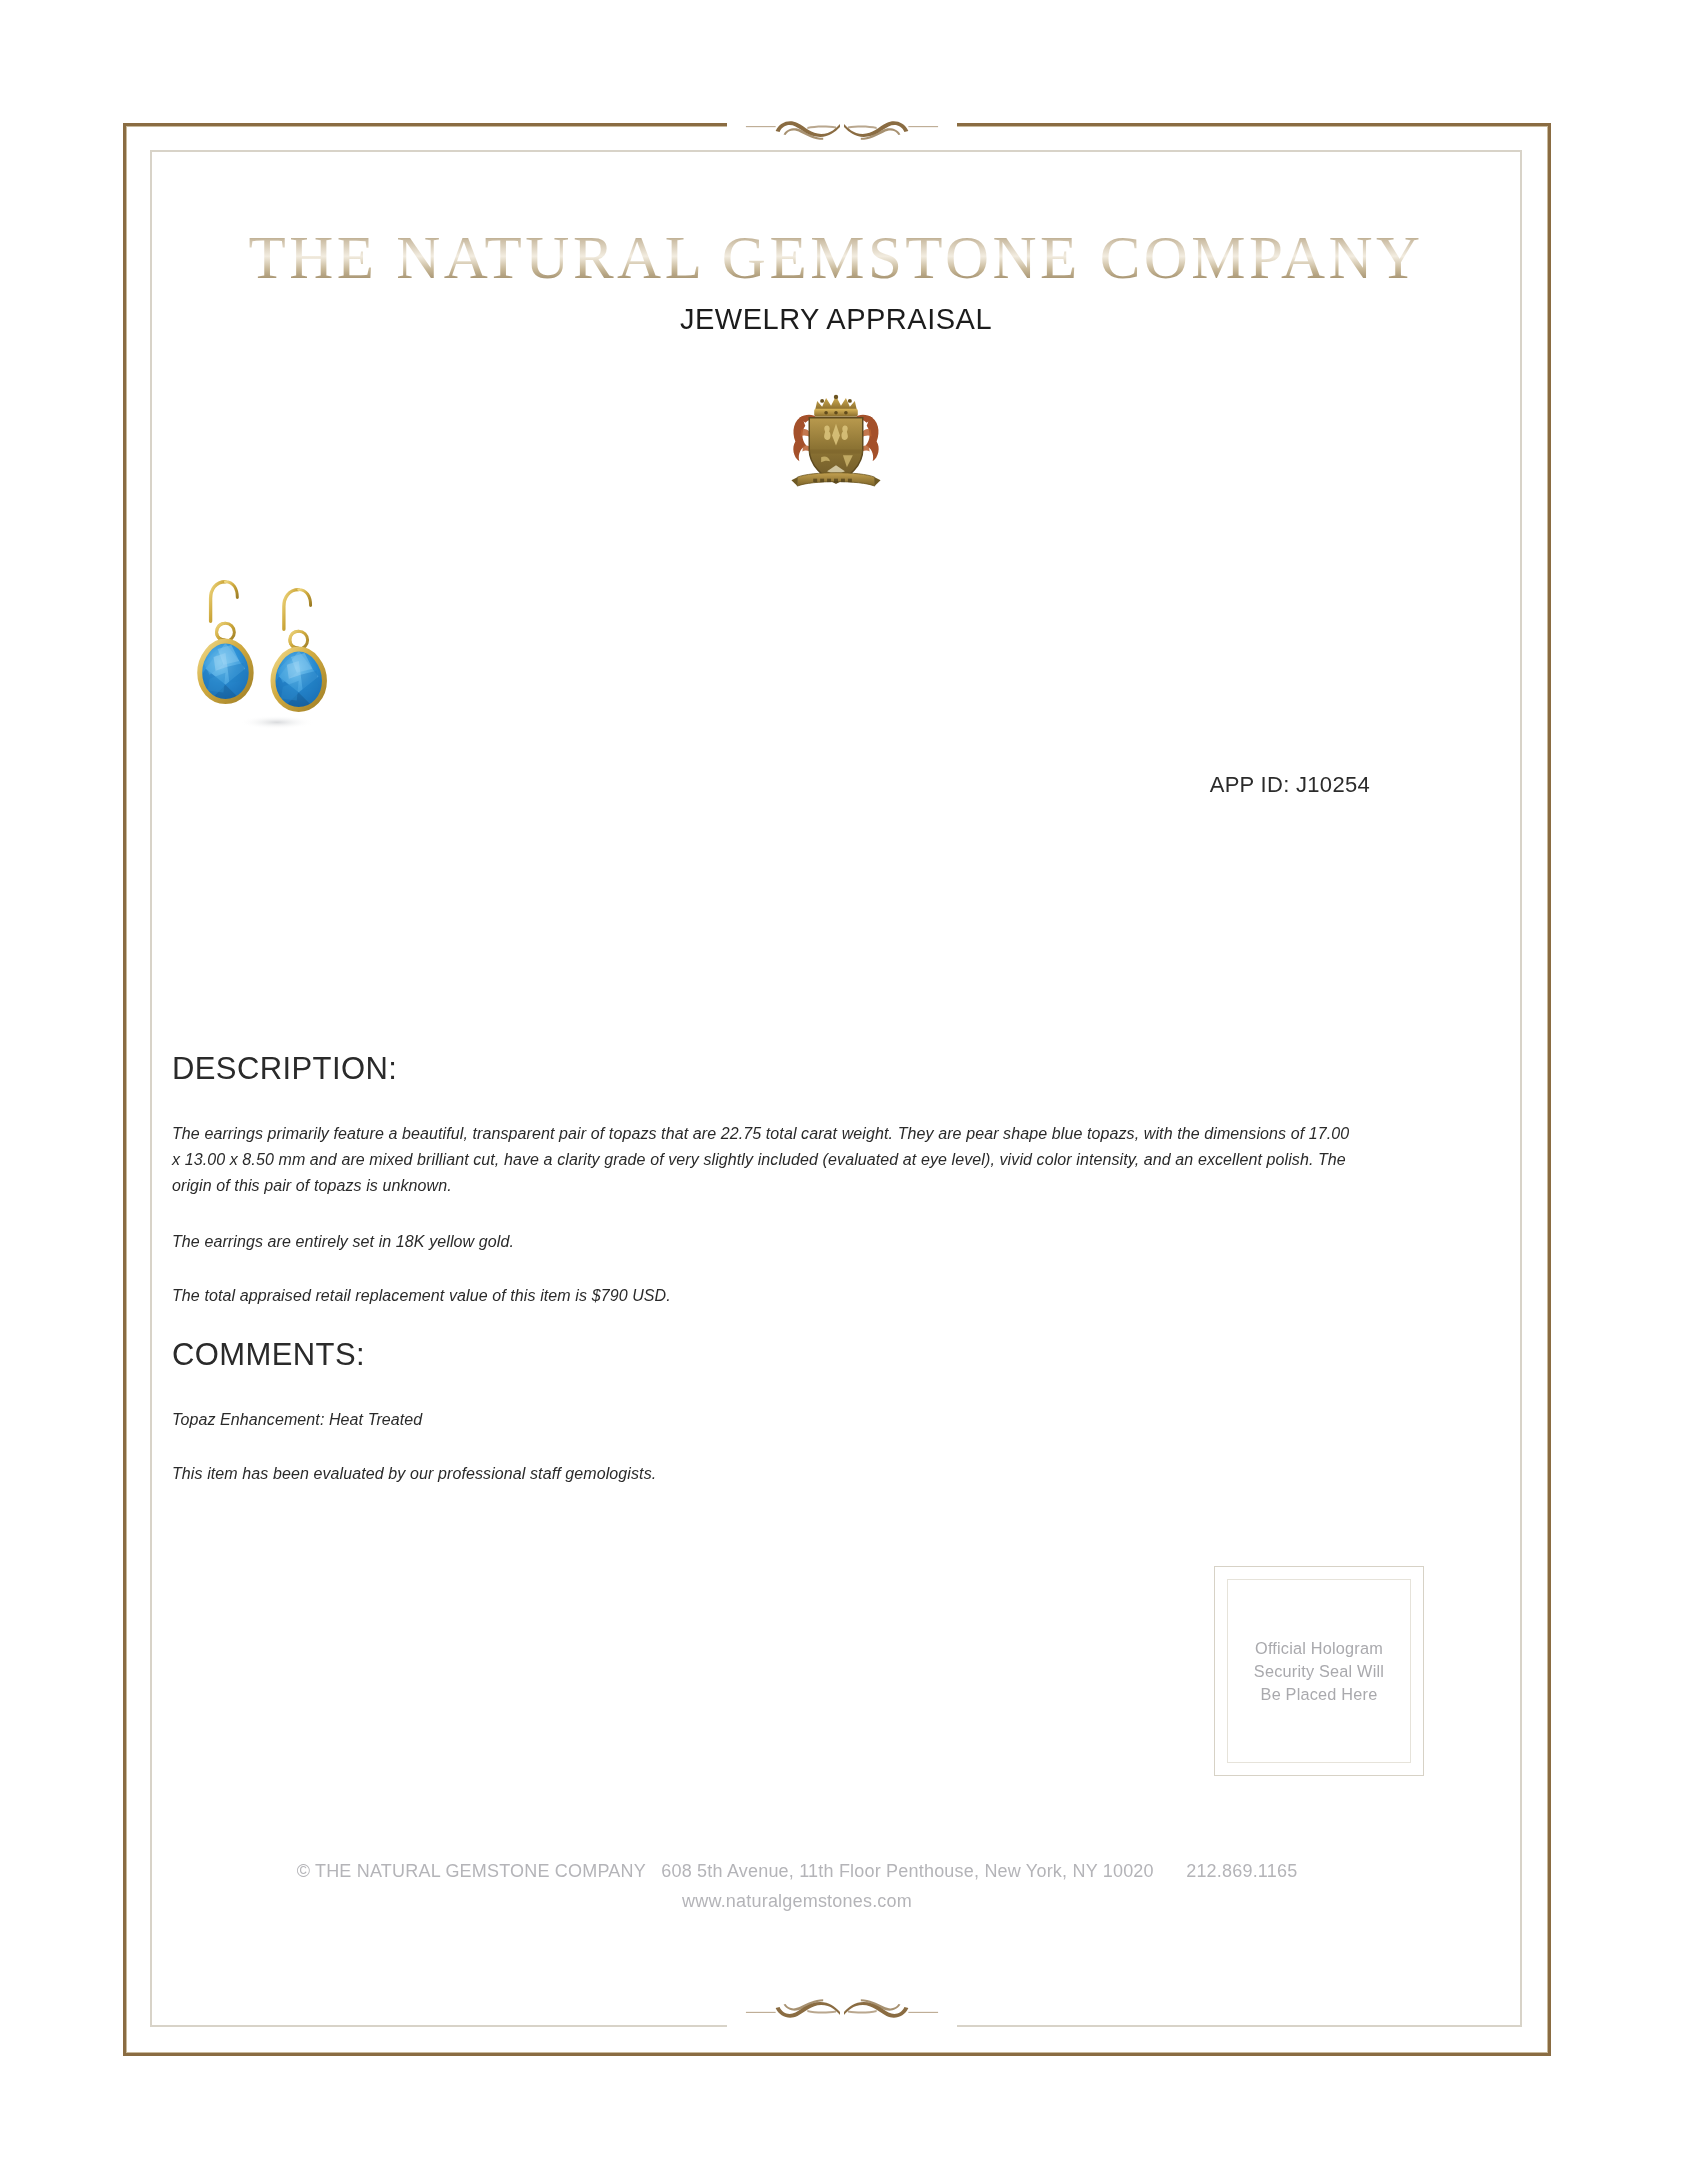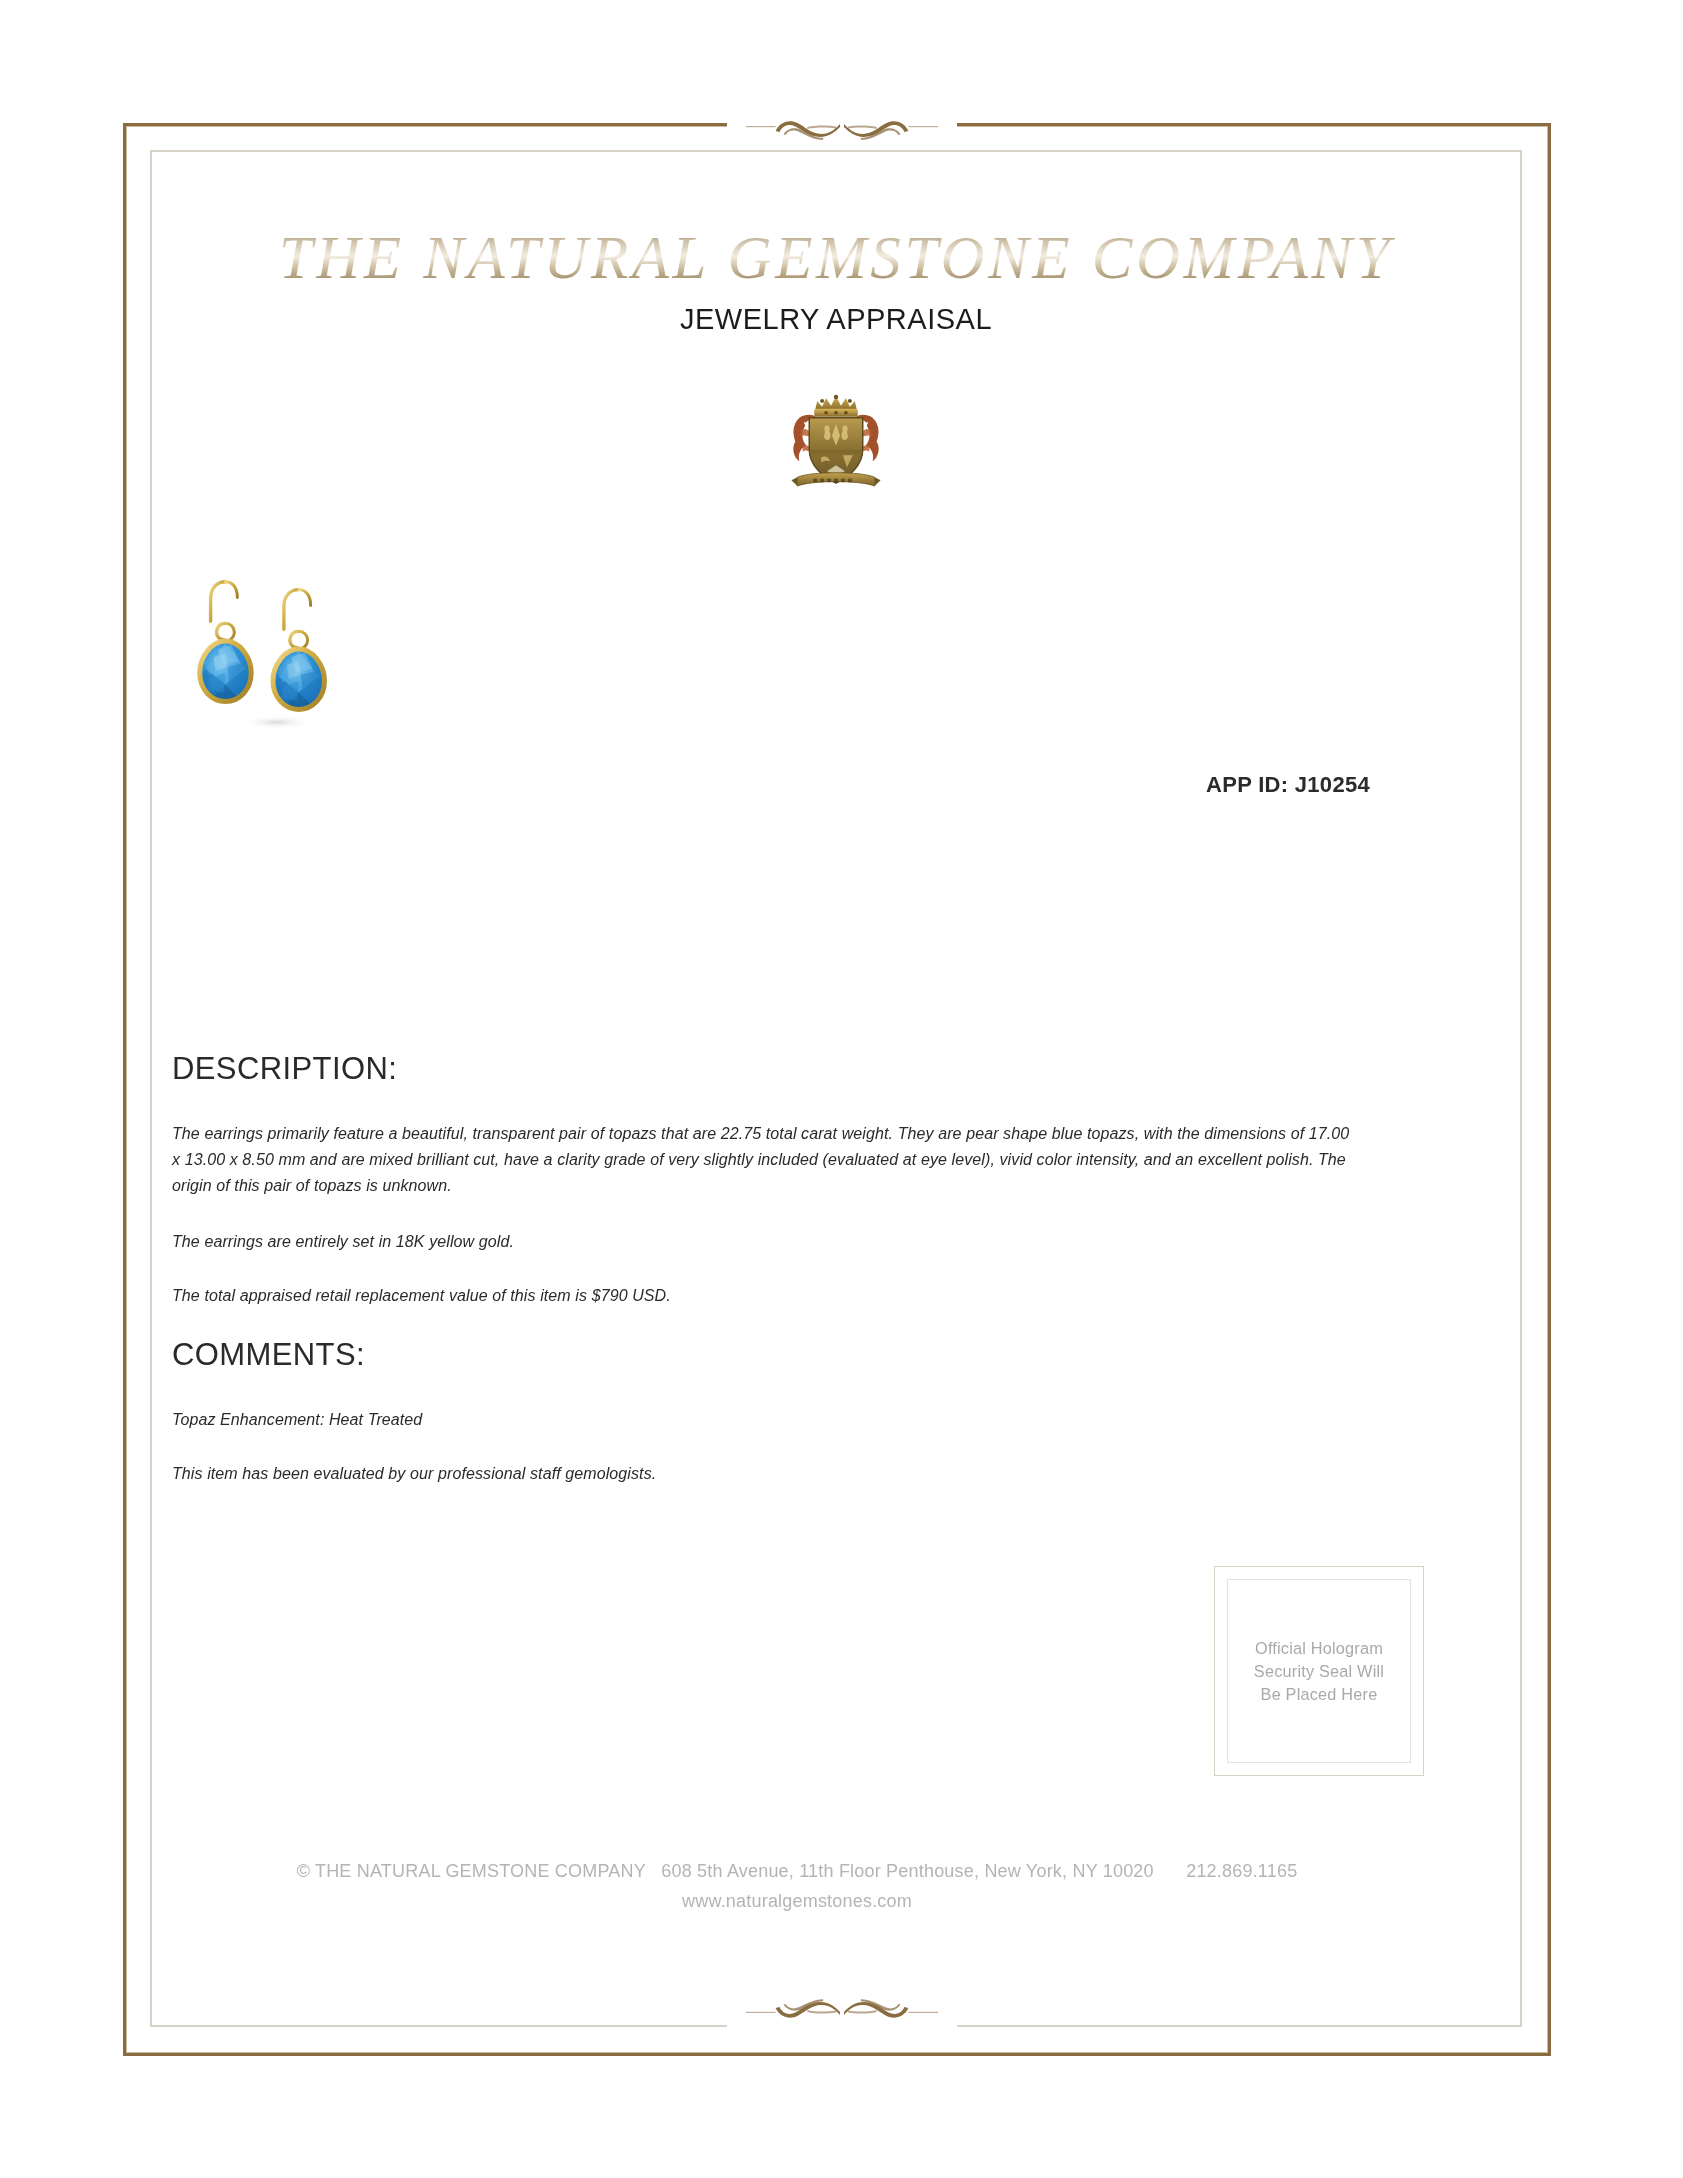--- a/index.html
+++ b/index.html
@@ -89,21 +89,20 @@
     font-family: "Liberation Serif", "DejaVu Serif", serif;
     font-size: 61px;
     letter-spacing: 3.5px;
     line-height: 1;
     color: #9b8663;
     background: linear-gradient(180deg,#7e6a46 0%,#cdbfa6 22%,#f2ece0 48%,#c6b696 70%,#8a7550 100%);
     -webkit-background-clip: text;
     background-clip: text;
     -webkit-text-fill-color: transparent;
     white-space: nowrap;
-    font-style: italic;
   }
   #appraisal-subtitle {
     position: absolute;
     top: 153px;
     left: 0;
     width: 100%;
     text-align: center;
     font-size: 29px;
     letter-spacing: 0.5px;
     color: #1c1c1c;
@@ -143,21 +142,20 @@
   
   #app-id {
     position: absolute;
     top: 622px;
     left: 0;
     width: 1220px;
     text-align: right;
     font-size: 22px;
     color: #2b2b2b;
     letter-spacing: 0.3px;
-    font-weight: bold;
   }
 
   
   #body-text {
     position: absolute;
     top: 901px;
     left: 22px;
     width: 1178px;
     color: #2a2a2a;
   }

